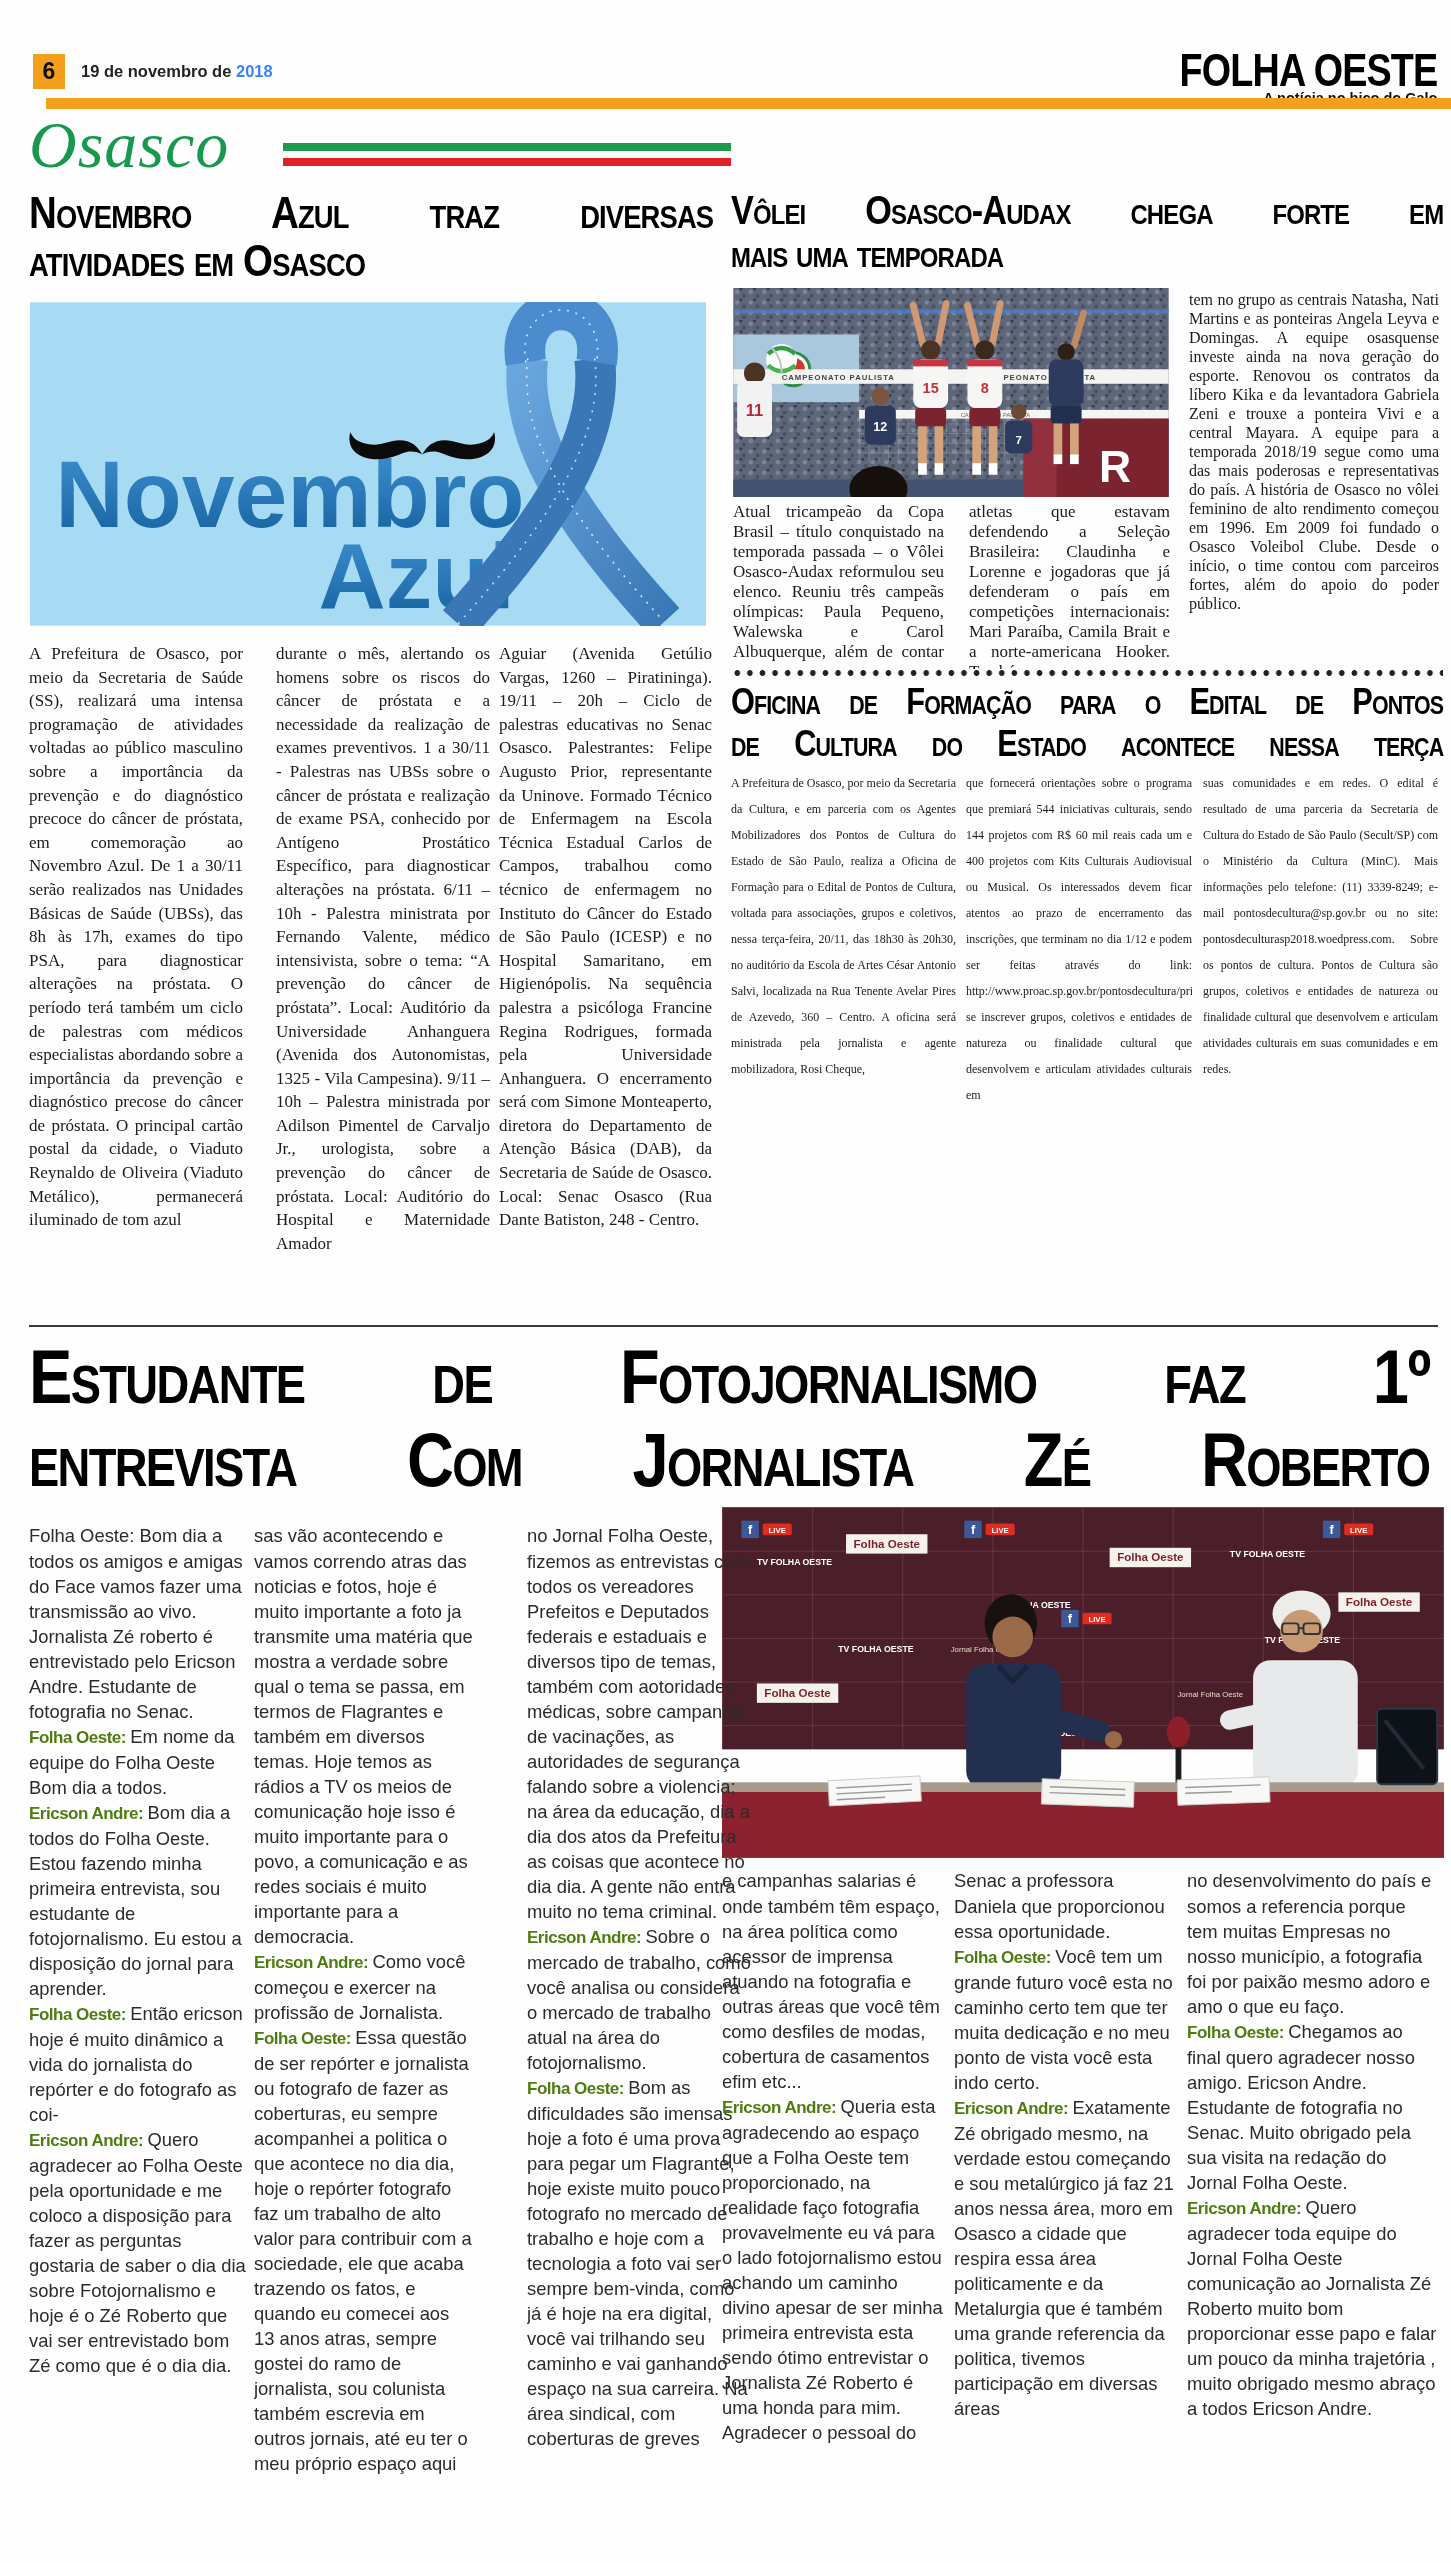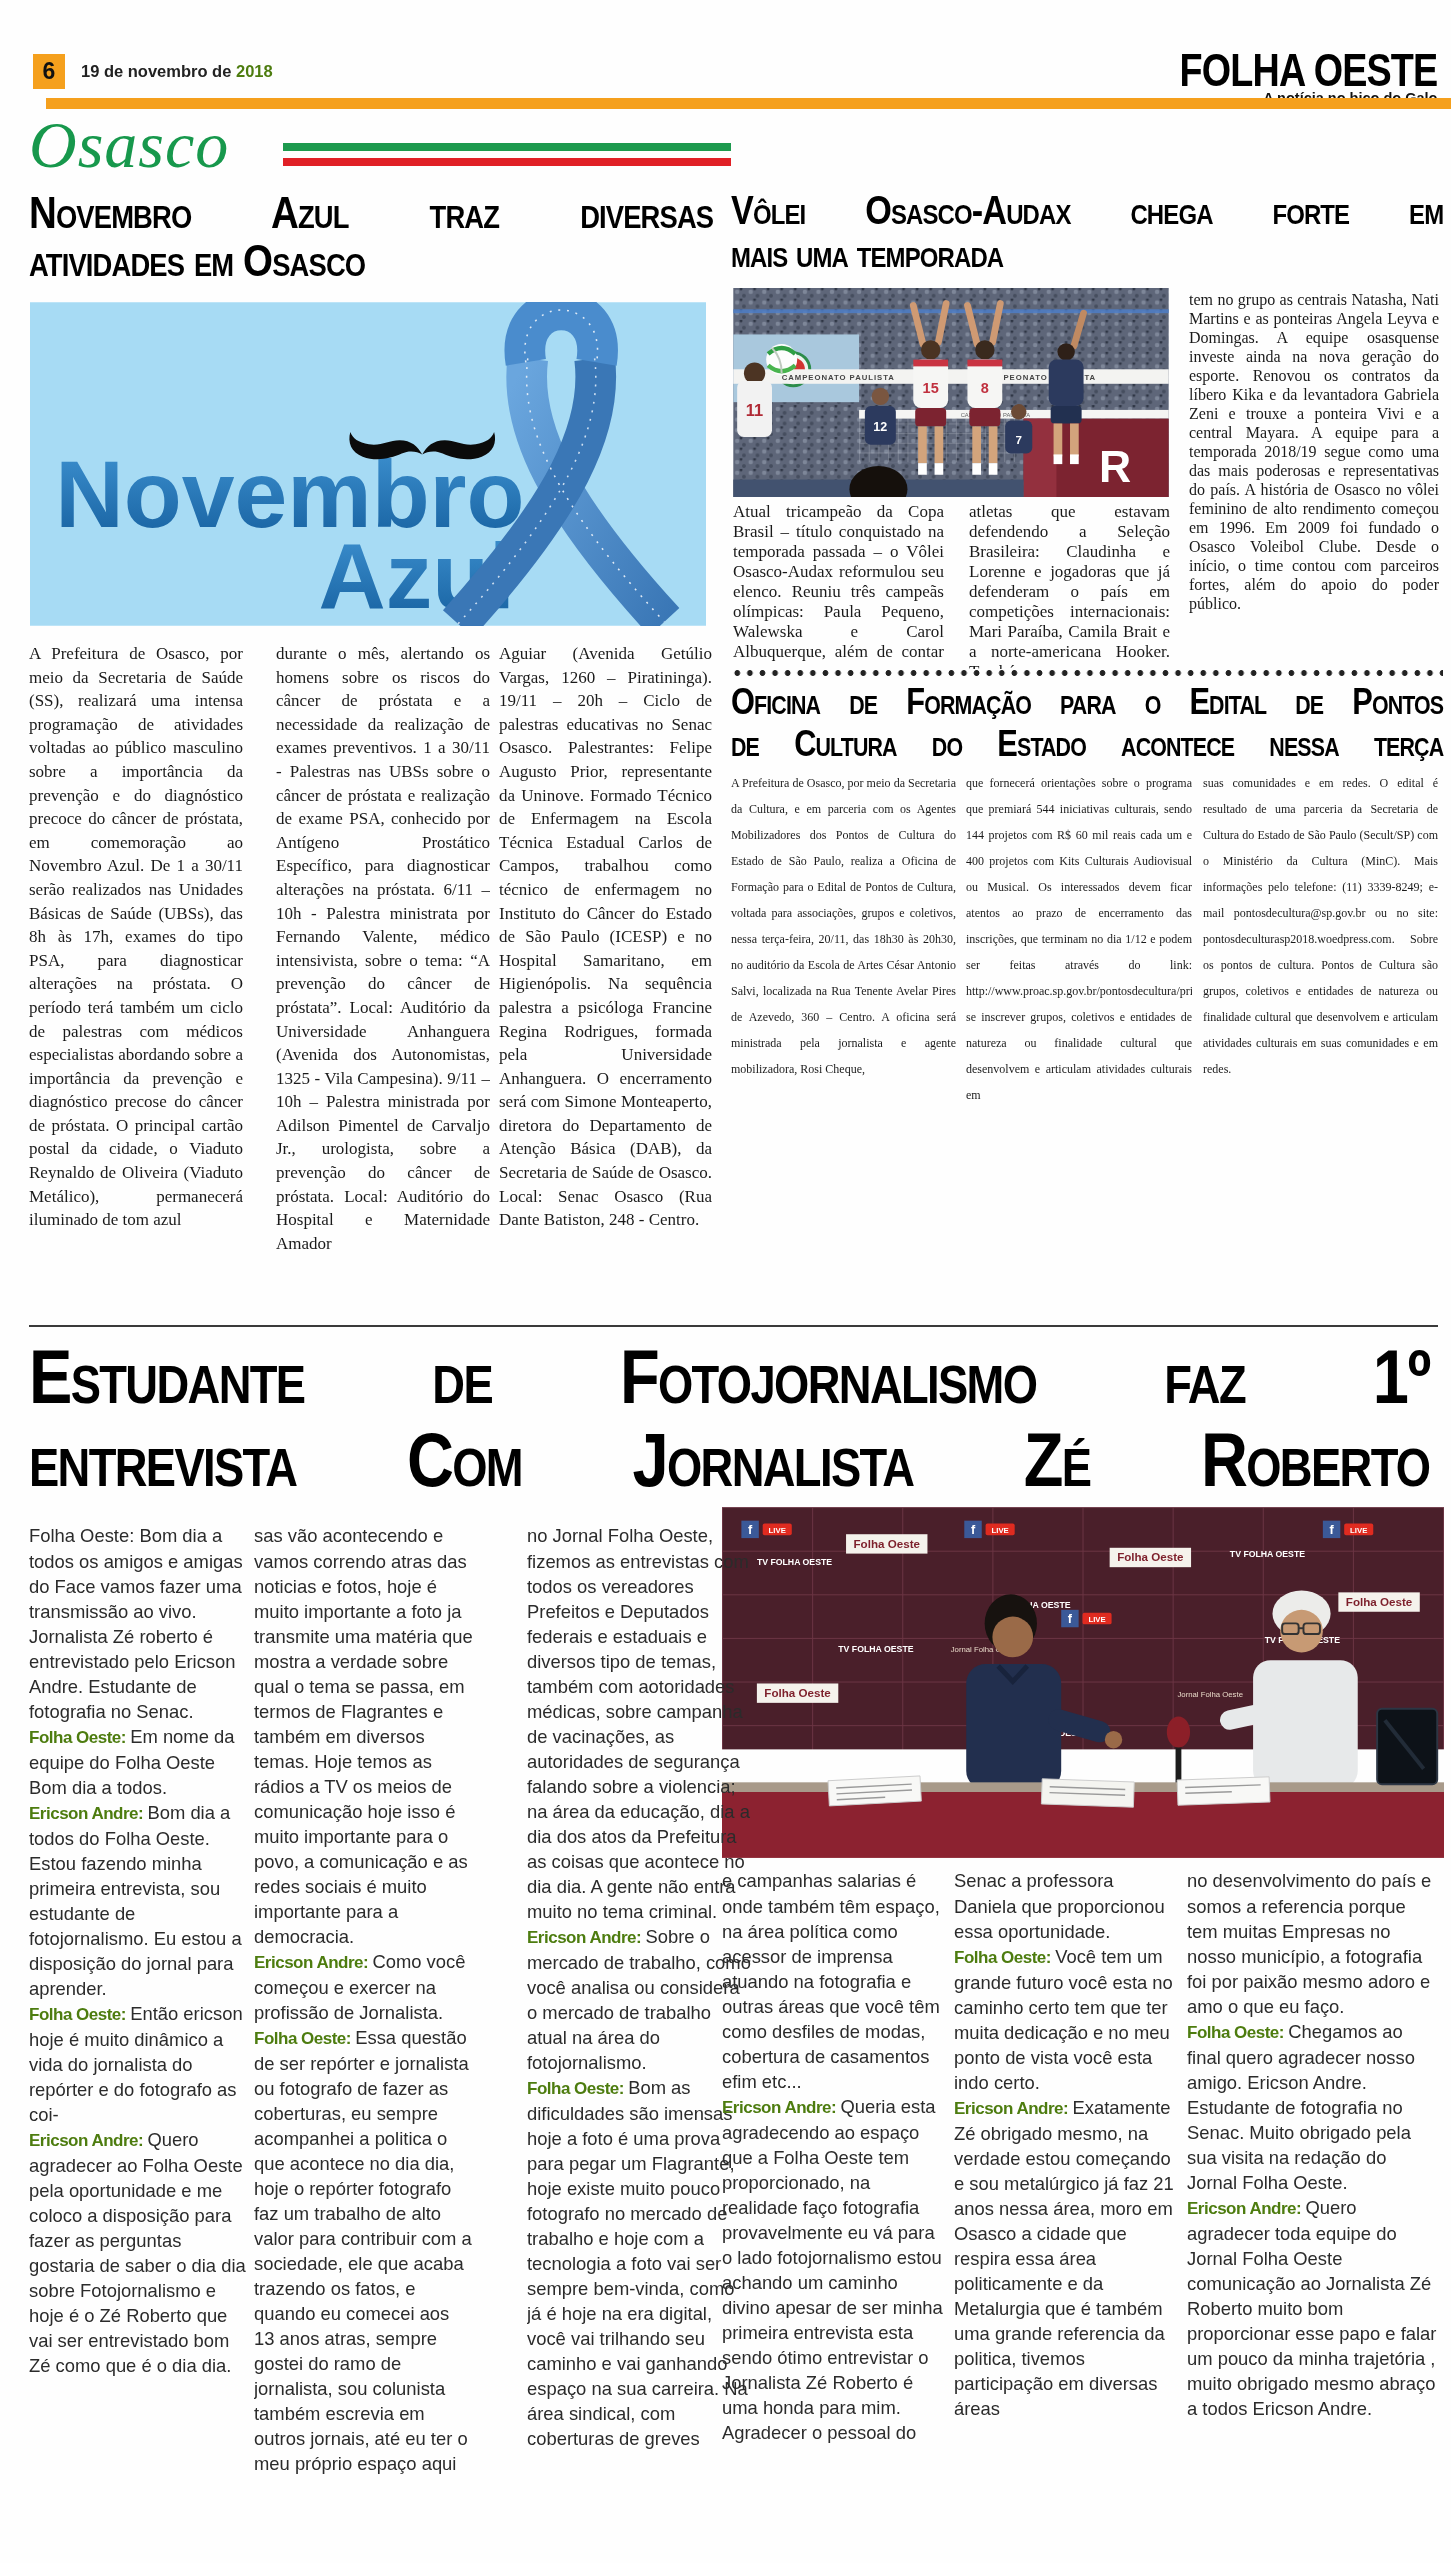--- a/index.html
+++ b/index.html
@@ -4,21 +4,21 @@
 <style>
   html,body{margin:0;padding:0;background:#9a9a9a;}
   .page{position:relative;width:1451px;height:2563px;background:#fefefe;overflow:hidden;
         font-family:"Liberation Serif",serif;color:#1a1a1a;}
   .abs{position:absolute;}
   
   .pagenum-box{left:33px;top:54px;width:32px;height:35px;background:#f5a01d;
       display:flex;align-items:center;justify-content:center;
       font:bold 23px "Liberation Sans",sans-serif;color:#111;}
   .dateline{left:81px;top:62px;font:bold 16.5px "Liberation Sans",sans-serif;color:#222;}
-  .dateline .yr{color:#4d7c0f;}
+  .dateline .yr{color:#3b82f6;}
   .brand{right:13.6px;top:43px;font-family:"Liberation Sans",sans-serif;font-weight:900;
       font-size:46px;letter-spacing:-1px;color:#000;transform:scaleX(0.82);transform-origin:100% 0;
       white-space:nowrap;}
   .tagline{right:13.6px;top:90px;font:bold 14.5px "Liberation Sans",sans-serif;color:#111;}
   .yellowbar{left:46px;top:98px;width:1405px;height:10.7px;background:#f5a01d;}
   .section-title{left:29px;top:107px;font-family:"Liberation Serif",serif;font-size:66px;
       color:#17984c;letter-spacing:1px;font-style:italic;}
   .stripe{left:283px;width:448px;height:7.7px;}
   .stripe.g{top:143px;background:#1d9a4e;}
   .stripe.r{top:158px;background:#e02026;}

